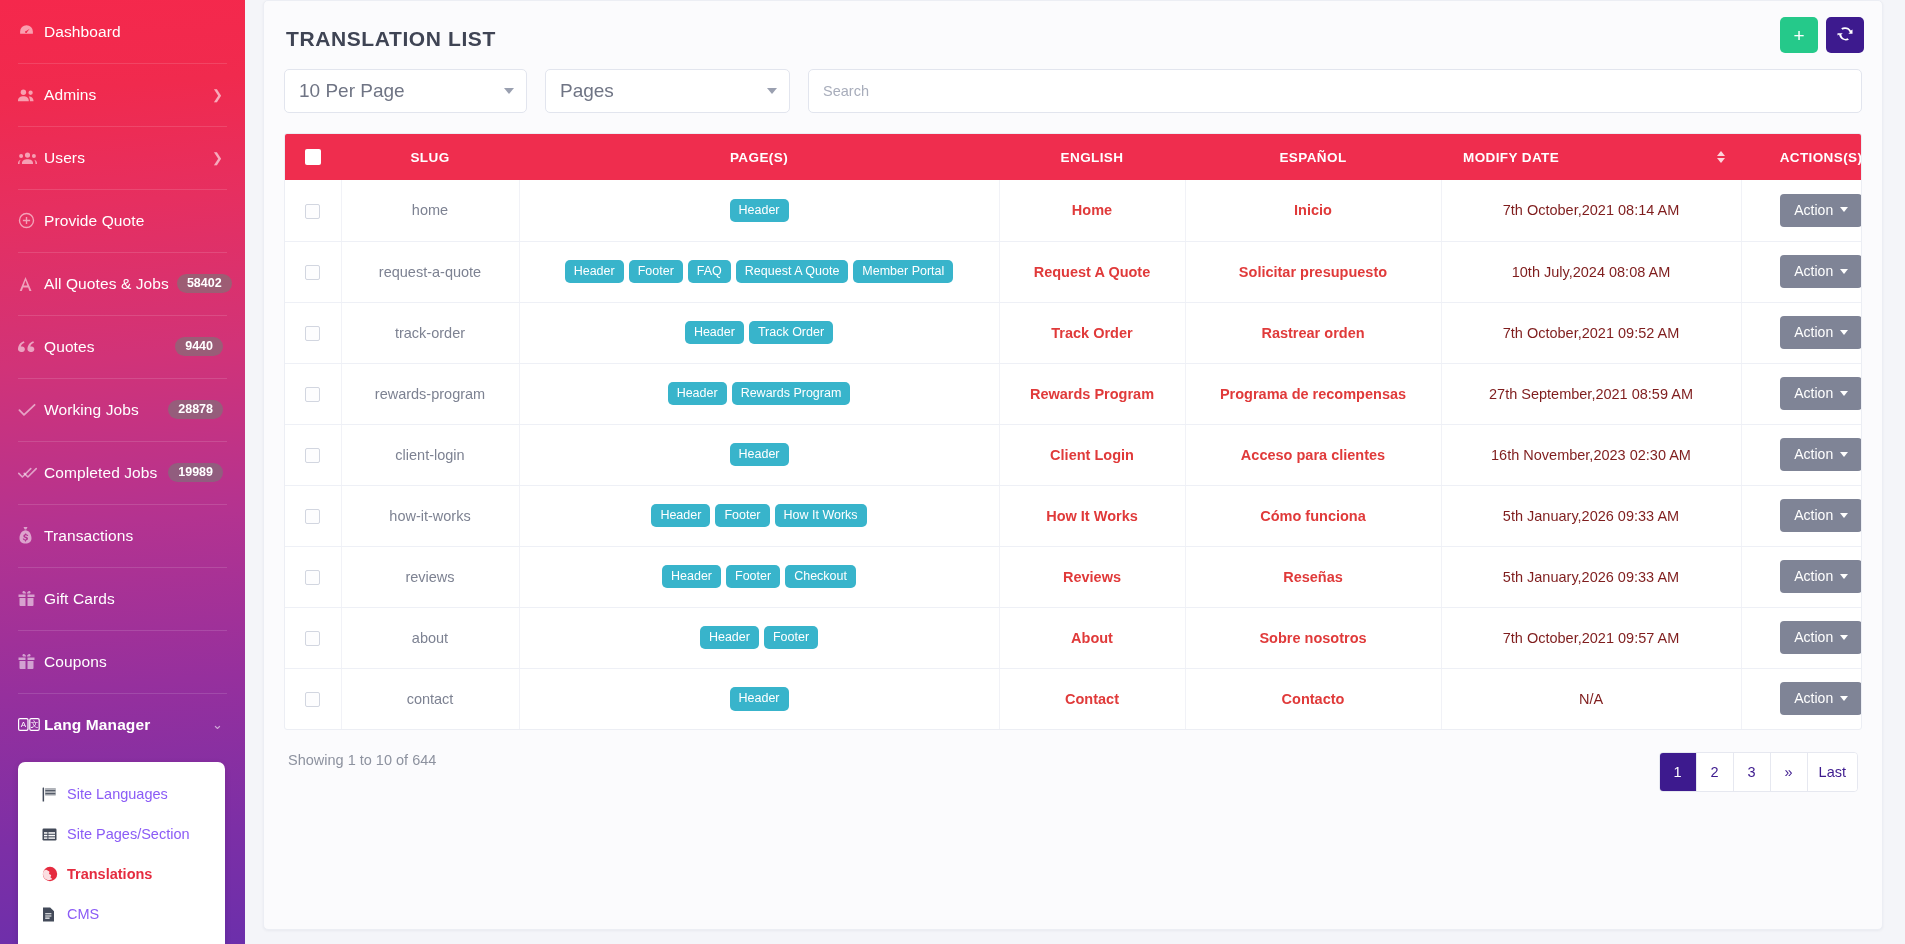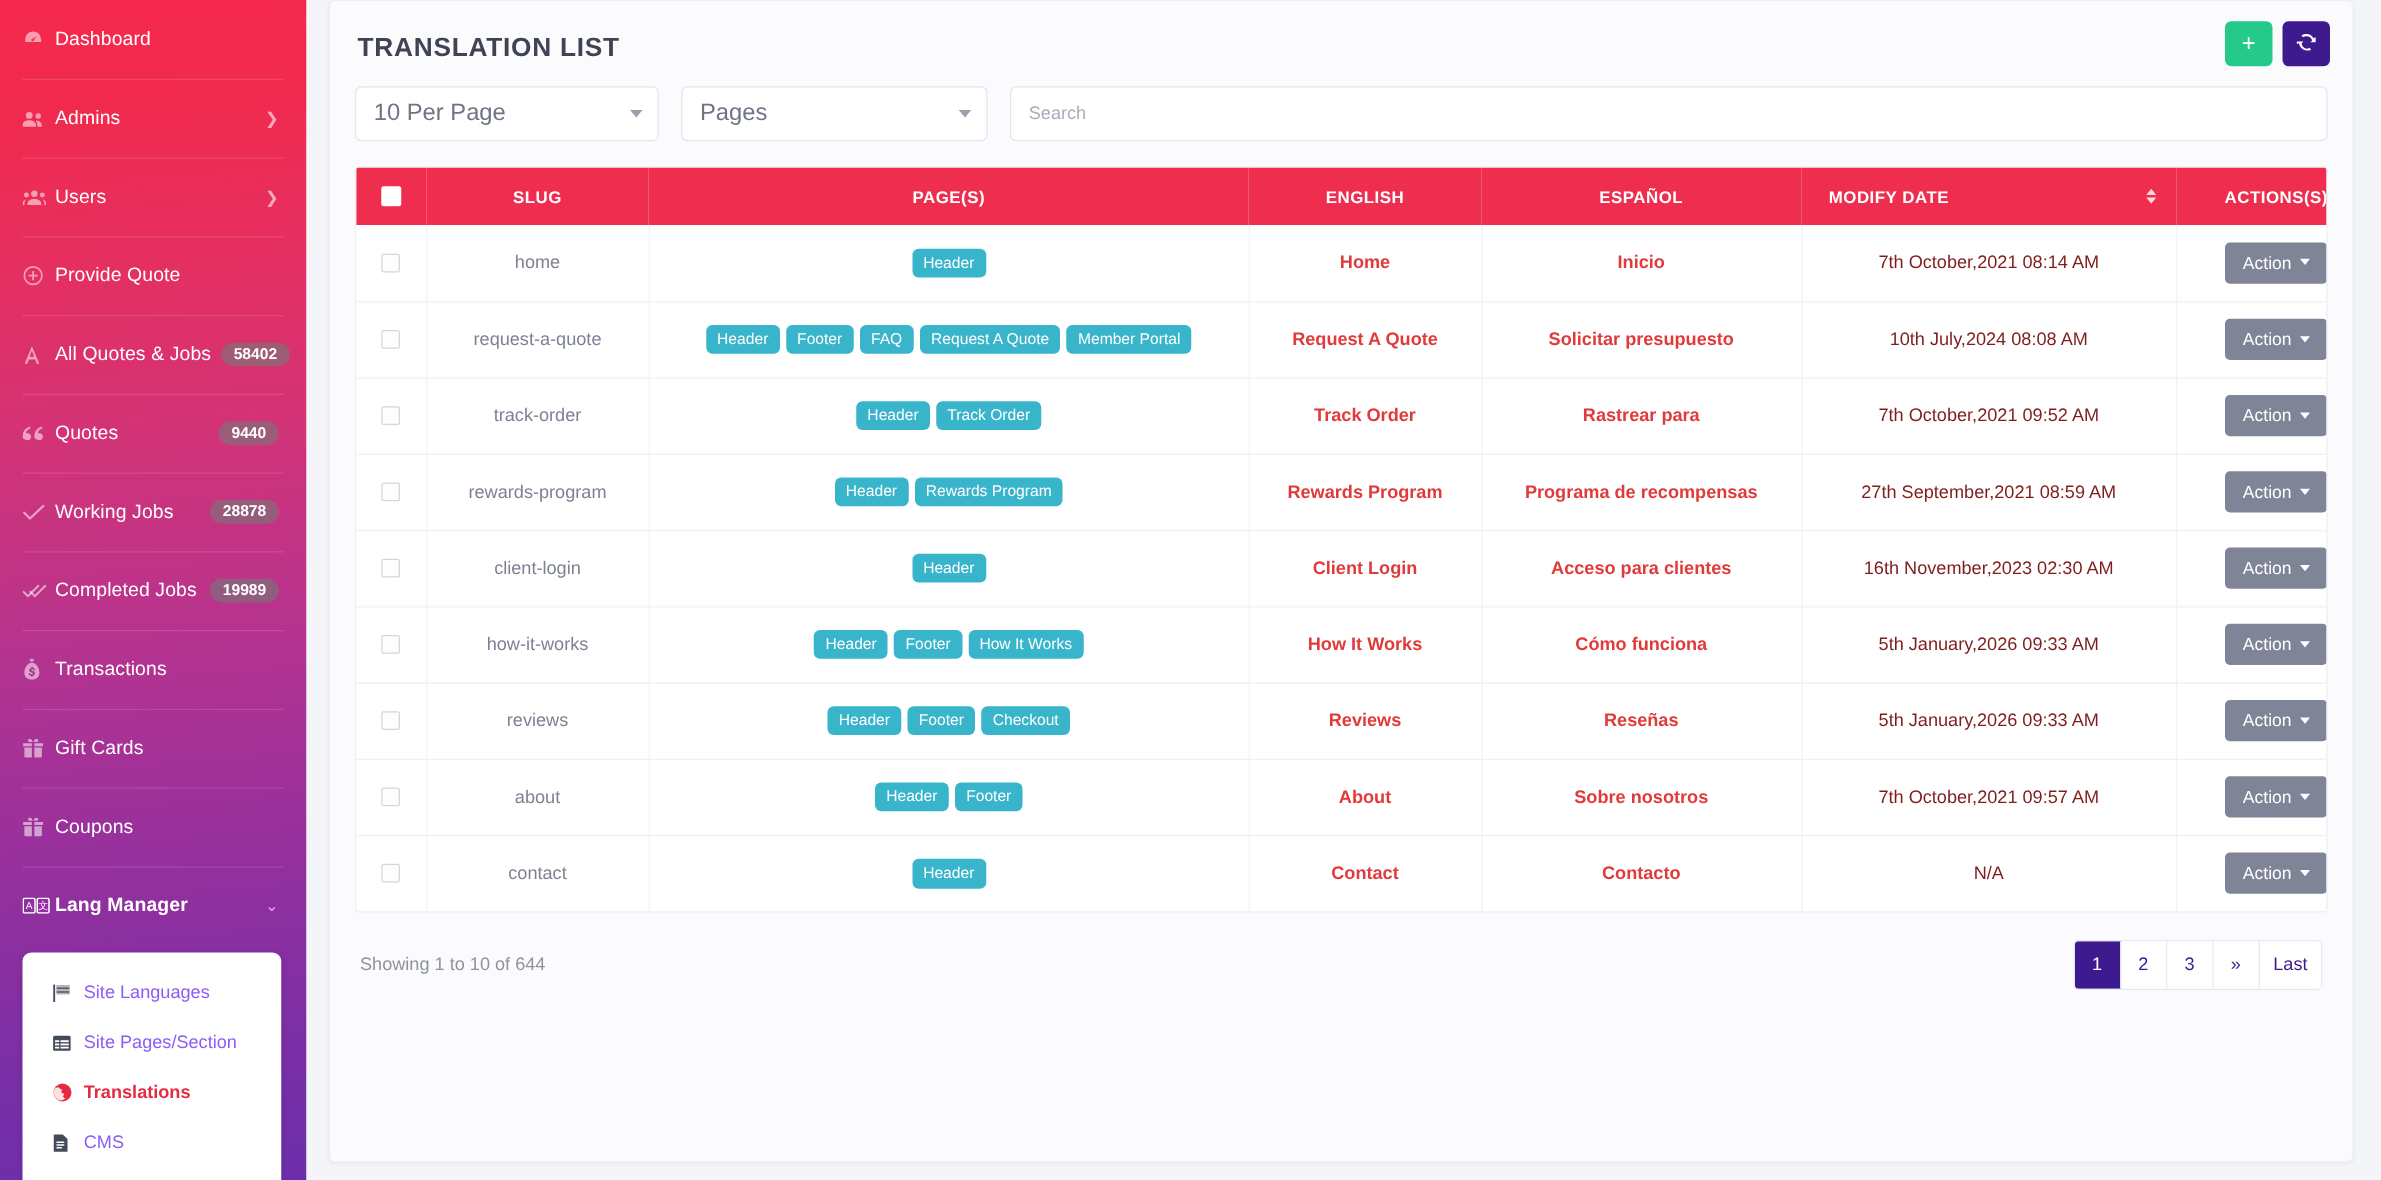--- a/index.html
+++ b/index.html
@@ -341,21 +341,20 @@
   .action-btn .cr {
     width: 0; height: 0;
     border-left: 4px solid transparent;
     border-right: 4px solid transparent;
     border-top: 5px solid #ffffff;
   }
 
   
   .tbl-footer {
     display: flex;
-    align-items: center;
     justify-content: space-between;
     padding: 22px 6px 6px;
     gap: 48px;
   }
   .showing {
     font-size: 14.5px;
     color: #8d929f;
   }
   .pagination {
     display: flex;
@@ -668,21 +667,21 @@
               <tr>
                 <td><span class="row-chk"></span></td>
                 <td class="cell-slug">track-order</td>
                 <td>
                   <div class="tags">
                     <span class="tag">Header</span>
                     <span class="tag">Track Order</span>
                   </div>
                 </td>
                 <td class="cell-eng">Track Order</td>
-                <td class="cell-esp">Rastrear para</td>
+                <td class="cell-esp">Rastrear orden</td>
                 <td class="cell-date">7th October,2021 09:52 AM</td>
                 <td><button class="action-btn">
                     <span>Action</span>
                     <span class="cr"></span>
                   </button></td>
               </tr>
               <tr>
                 <td><span class="row-chk"></span></td>
                 <td class="cell-slug">rewards-program</td>
                 <td>

